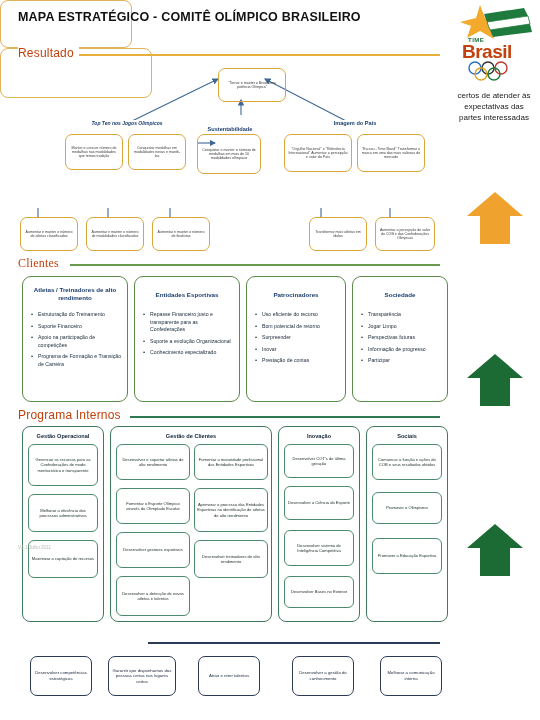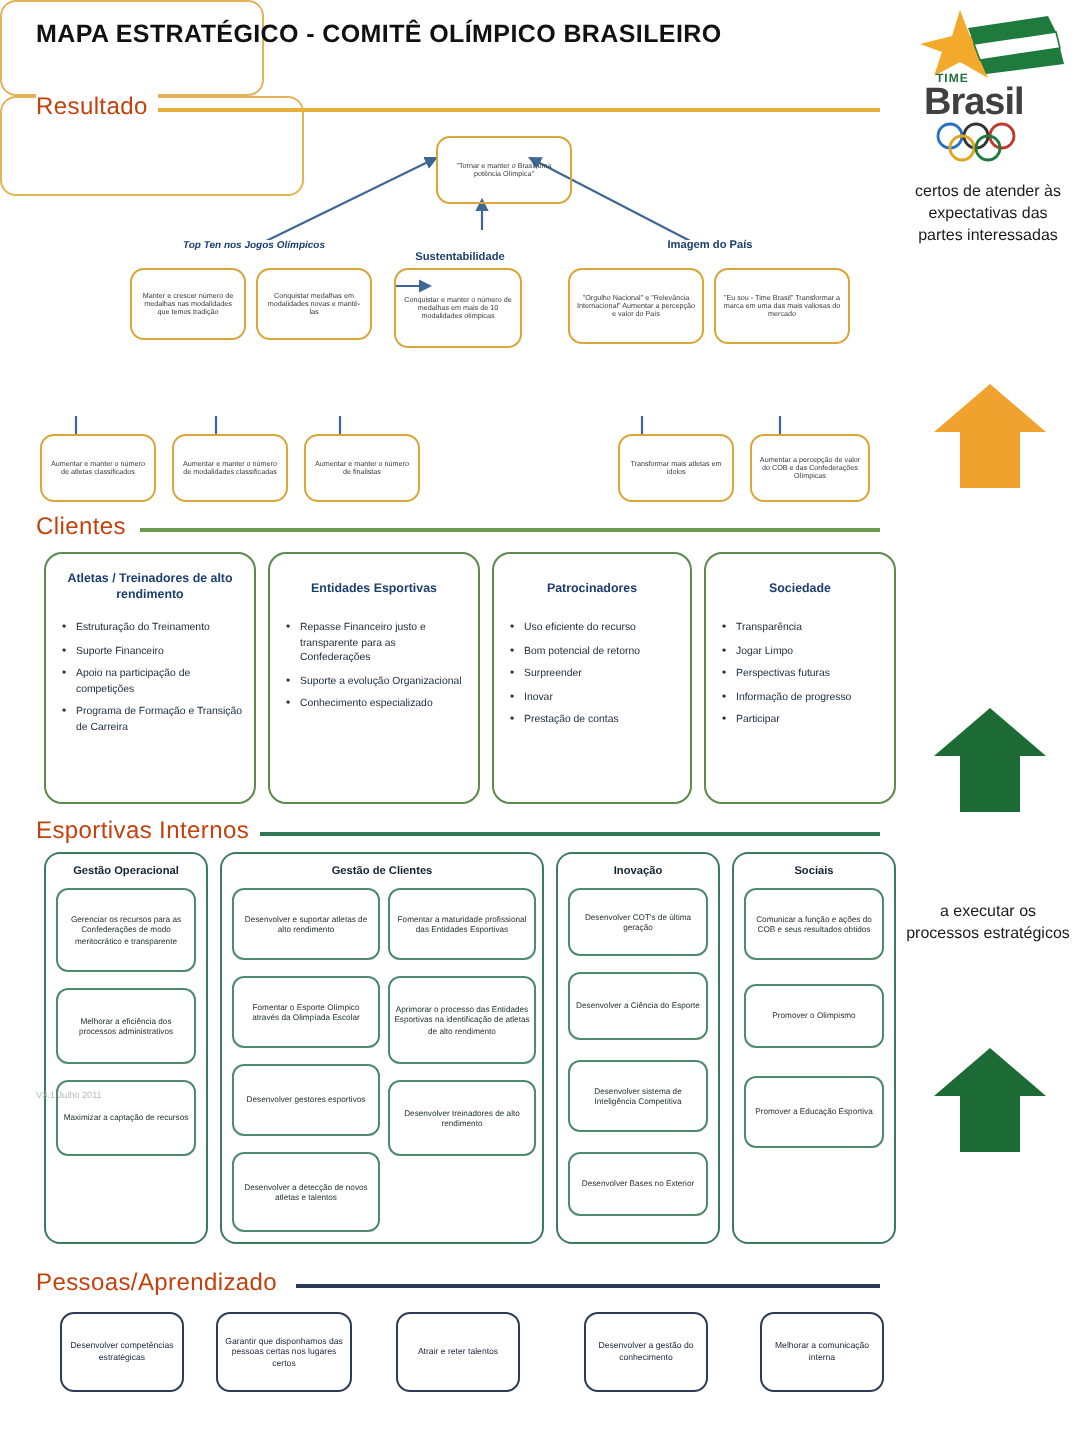--- a/index.html
+++ b/index.html
@@ -20,21 +20,21 @@
     color: #111;
   }
   .logo { position: absolute; right: 8px; top: 4px; width: 78px; height: 78px; }
   .logo-star { position:absolute; left:0; top:0; }
   .logo-time {
     position: absolute; left: 14px; top: 33px;
     font-size: 6px; font-weight: bold; color: #1f6f3f; letter-spacing: .5px;
   }
   .logo-brasil {
     position: absolute; left: 8px; top: 37px;
-    font-size: 19px; font-weight: bold; color: #404040; letter-spacing: -.5px;
+    font-size: 19px; font-weight: bold; color: #c2410c; letter-spacing: -.5px;
   }
   .rings { position: absolute; left: 12px; top: 57px; }
 
   
   .band-label {
     position: absolute; font-size: 12px; color: #c2410c;
     font-weight: normal; letter-spacing: .2px; background:#fff;
     padding-right: 5px; z-index: 3;
   }
   .band-rule { position: absolute; height: 1.6px; z-index: 2; }
@@ -168,21 +168,21 @@
   <div class="group-title-plain" style="left:310px; top:120px; width:90px;">Imagem do País</div>
   <div class="rbox rbox-yellow" style="left:284px; top:134px; width:68px; height:38px;">"Orgulho Nacional" e "Relevância Internacional" Aumentar a percepção e valor do País</div>
   <div class="rbox rbox-yellow" style="left:357px; top:134px; width:68px; height:38px;">"Eu sou - Time Brasil" Transformar a marca em uma das mais valiosas do mercado</div>
 
   <div class="rbox rbox-yellow" style="left:20px; top:217px; width:58px; height:34px;">Aumentar e manter o número de atletas classificados</div>
   <div class="rbox rbox-yellow" style="left:86px; top:217px; width:58px; height:34px;">Aumentar e manter o número de modalidades classificadas</div>
   <div class="rbox rbox-yellow" style="left:152px; top:217px; width:58px; height:34px;">Aumentar e manter o número de finalistas</div>
   <div class="rbox rbox-yellow" style="left:309px; top:217px; width:58px; height:34px;">Transformar mais atletas em ídolos</div>
   <div class="rbox rbox-yellow" style="left:375px; top:217px; width:60px; height:34px;">Aumentar a percepção de valor do COB e das Confederações Olímpicas</div>
 
-  <div class="band-label" style="left:18px; top:256px;">Clientes</div>
+  <div class="band-label" style="left:18px; top:256px;font-family:Liberation Serif, serif;">Clientes</div>
   <div class="band-rule" style="left:70px; top:264px; width:370px; background:#6a9a4d;"></div>
 
   <div class="cli-col" style="left:22px; top:276px; width:106px; height:126px;">
     <div class="cli-head">Atletas / Treinadores de alto rendimento</div>
     <ul class="cli-list">
       <li>Estruturação do Treinamento</li>
       <li>Suporte Financeiro</li>
       <li>Apoio na participação de competições</li>
       <li>Programa de Formação e Transição de Carreira</li>
     </ul>
@@ -212,21 +212,21 @@
     <div class="cli-head" style="top:14px;">Sociedade</div>
     <ul class="cli-list">
       <li>Transparência</li>
       <li>Jogar Limpo</li>
       <li>Perspectivas futuras</li>
       <li>Informação de progresso</li>
       <li>Participar</li>
     </ul>
   </div>
 
-  <div class="band-label" style="left:18px; top:408px;">Esportivas Internos</div>
+  <div class="band-label" style="left:18px; top:408px;">Programa Internos</div>
   <div class="band-rule" style="left:130px; top:416px; width:310px; background:#2f7a55;"></div>
 
   <div class="pi-col" style="left:22px; top:426px; width:82px; height:196px;">
     <div class="pi-head">Gestão Operacional</div>
   </div>
   <div class="pi-box" style="left:28px; top:444px; width:70px; height:42px;">Gerenciar os recursos para as Confederações de modo meritocrático e transparente</div>
   <div class="pi-box" style="left:28px; top:494px; width:70px; height:38px;">Melhorar a eficiência dos processos administrativos</div>
   <div class="pi-box" style="left:28px; top:540px; width:70px; height:38px;">Maximizar a captação de recursos</div>
 
   <div class="pi-col" style="left:110px; top:426px; width:162px; height:196px;">
@@ -248,38 +248,36 @@
   <div class="pi-box" style="left:284px; top:530px; width:70px; height:36px;">Desenvolver sistema de Inteligência Competitiva</div>
   <div class="pi-box" style="left:284px; top:576px; width:70px; height:32px;">Desenvolver Bases no Exterior</div>
 
   <div class="pi-col" style="left:366px; top:426px; width:82px; height:196px;">
     <div class="pi-head">Sociais</div>
   </div>
   <div class="pi-box" style="left:372px; top:444px; width:70px; height:36px;">Comunicar a função e ações do COB e seus resultados obtidos</div>
   <div class="pi-box" style="left:372px; top:492px; width:70px; height:32px;">Promover o Olimpismo</div>
   <div class="pi-box" style="left:372px; top:538px; width:70px; height:36px;">Promover a Educação Esportiva</div>
 
-  <div class="band-label" style="left:18px; top:634px;">Pessoas/Aprendizado</div>
   <div class="band-rule" style="left:148px; top:642px; width:292px; background:#2b3b55;"></div>
 
   <div class="pa-box" style="left:30px; top:656px; width:62px; height:40px;">Desenvolver competências estratégicas</div>
   <div class="pa-box" style="left:108px; top:656px; width:68px; height:40px;">Garantir que disponhamos das pessoas certas nos lugares certos</div>
   <div class="pa-box" style="left:198px; top:656px; width:62px; height:40px;">Atrair e reter talentos</div>
   <div class="pa-box" style="left:292px; top:656px; width:62px; height:40px;">Desenvolver a gestão do conhecimento</div>
   <div class="pa-box" style="left:380px; top:656px; width:62px; height:40px;">Melhorar a comunicação interna</div>
 
   <div class="side-text" style="left:452px; top:90px;">certos de atender às expectativas das partes interessadas</div>
   <svg class="arrow" style="left:466px; top:190px;" width="58" height="56" viewBox="0 0 58 56">
     <path d="M29 2 L57 26 L44 26 L44 54 L14 54 L14 26 L1 26 Z" fill="#f0a22e"></path>
   </svg>
 
   <svg class="arrow" style="left:466px; top:352px;" width="58" height="56" viewBox="0 0 58 56">
     <path d="M29 2 L57 26 L44 26 L44 54 L14 54 L14 26 L1 26 Z" fill="#1c6b34"></path>
   </svg>
-  <div class="side-text" style="left:452px; top:450px;">a executar os processos estratégicos</div>
 
   <svg class="arrow" style="left:466px; top:522px;" width="58" height="56" viewBox="0 0 58 56">
     <path d="M29 2 L57 26 L44 26 L44 54 L14 54 L14 26 L1 26 Z" fill="#1c6b34"></path>
   </svg>
 
   <div class="version">V3.1 Julho 2011</div>
 
 </div>
 
 </body></html>

